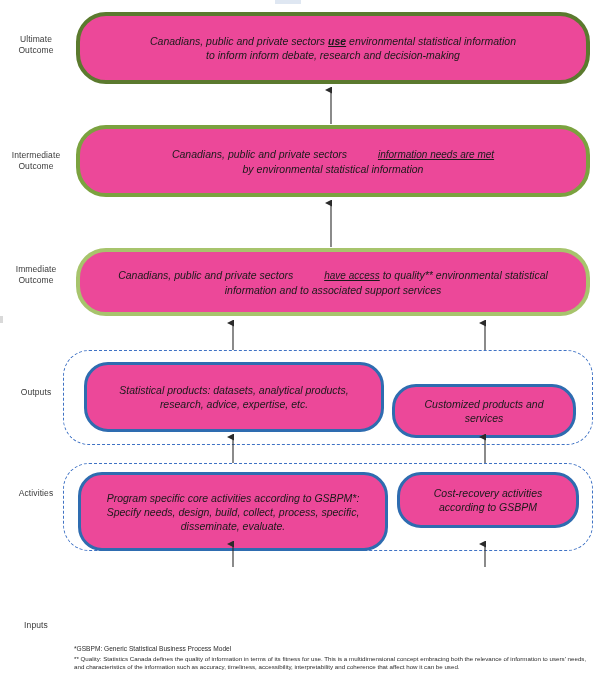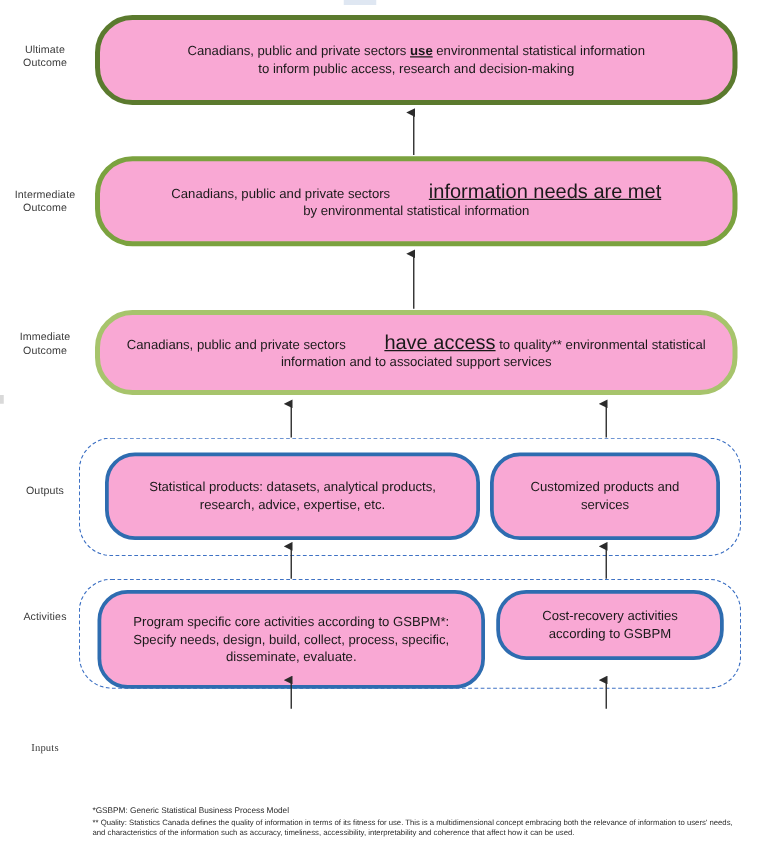--- a/index.html
+++ b/index.html
@@ -32,29 +32,30 @@
     font-size: 8.5px;
     line-height: 11px;
     color: #3a3a3a;
     letter-spacing: .1px;
   }
 
   
   .box {
     position: absolute;
     box-sizing: border-box;
-    background: #f9a8d4;
+    background: #ec4899;
     display: flex;
     align-items: center;
     justify-content: center;
     text-align: center;
     font-size: 10.5px;
     line-height: 14px;
     color: #1a1a1a;
     padding: 4px 10px;
+    font-style: italic;
   }
   .box .txt { display: block; }
 
   .box-ultimate {
     border: 4.5px solid #5b7a2e;
     border-radius: 30px;
   }
   .box-intermediate {
     border: 4px solid #7ba23f;
     border-radius: 30px;
@@ -82,21 +83,21 @@
   }
 
   
   .emph {
     font-weight: bold;
     text-decoration: underline;
   }
   .emph-lg {
     font-weight: normal;
     text-decoration: underline;
-    font-size: 16px;
+    font-size: 10px;
     margin-left: 28px;
   }
 
   
   #arrows {
     position: absolute;
     left: 0; top: 0;
     width: 606px;
     height: 692px;
     pointer-events: none;
@@ -153,28 +154,28 @@
   <div class="row-label" style="top:264px;">
     <div>Immediate</div>
     <div>Outcome</div>
   </div>
   <div class="row-label" style="top:387px;text-align:center;">
     <div>Outputs</div>
   </div>
   <div class="row-label" style="top:488px;">
     <div>Activities</div>
   </div>
-  <div class="row-label" style="top:593px;font-family:Liberation Serif, serif;">
+  <div class="row-label" style="top:620px;">
     <div>Inputs</div>
   </div>
 
   <div class="box box-ultimate" style="left:76px; top:12px; width:514px; height:72px;">
     <span class="txt">
       <span>Canadians, public and private sectors </span><span class="emph">use</span><span> environmental statistical information</span><br>
-      <span>to inform public access, research and decision-making</span>
+      <span>to inform inform debate, research and decision-making</span>
     </span>
   </div>
 
   <div class="box box-intermediate" style="left:76px; top:125px; width:514px; height:72px;">
     <span class="txt">
       <span>Canadians, public and private sectors </span><span class="emph-lg">information needs are met</span><span></span><br>
       <span>by environmental statistical information</span>
     </span>
   </div>
 
@@ -187,21 +188,21 @@
 
   <div class="dashed-group" style="left:63px; top:350px; width:530px; height:95px;"></div>
 
   <div class="box box-blue" style="left:84px; top:362px; width:300px; height:70px;">
     <span class="txt">
       <span>Statistical products: datasets, analytical products,</span><br>
       <span>research, advice, expertise, etc.</span>
     </span>
   </div>
 
-  <div class="box box-blue" style="left:392px; top:362px; width:184px; height:70px;">
+  <div class="box box-blue" style="left:392px; top:384px; width:184px; height:54px;">
     <span class="txt">
       <span>Customized products and services</span>
     </span>
   </div>
 
   <div class="dashed-group" style="left:63px; top:463px; width:530px; height:88px;"></div>
 
   <div class="box box-blue" style="left:78px; top:472px; width:310px; height:79px;">
     <span class="txt">
       <span>Program specific core activities according to GSBPM*:</span><br>

